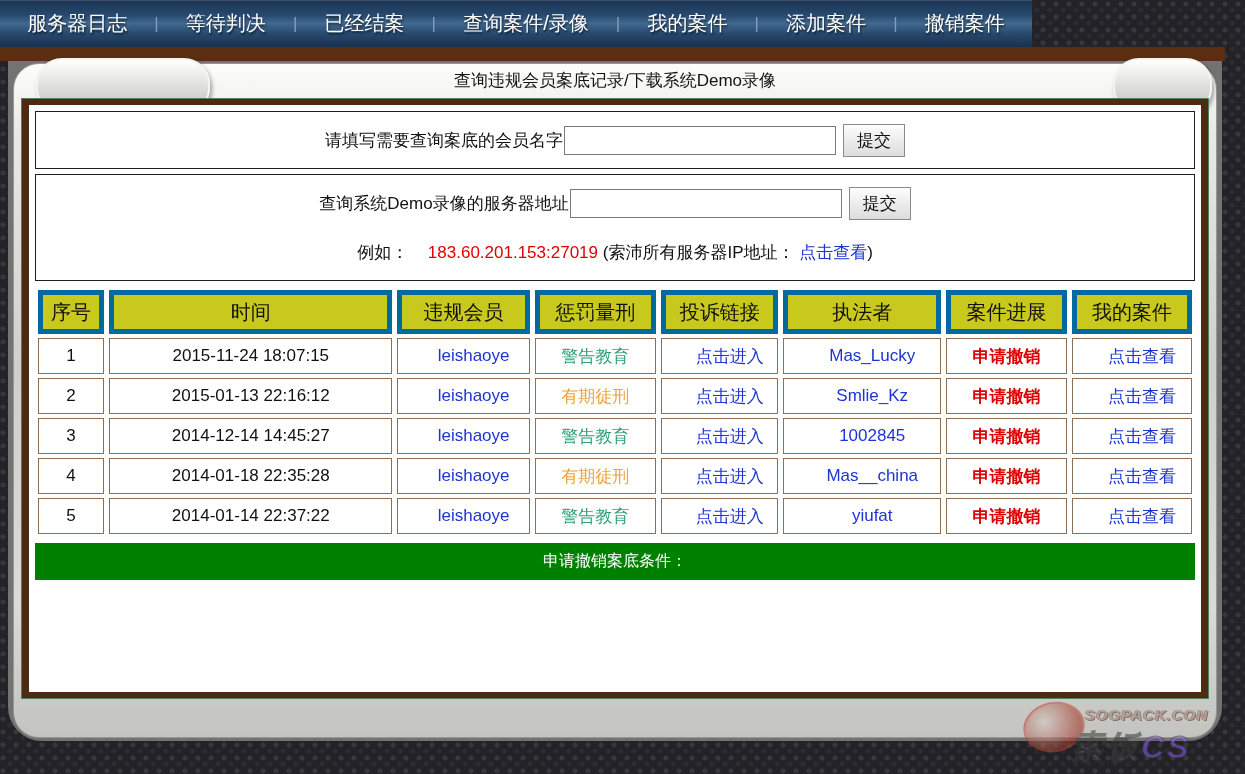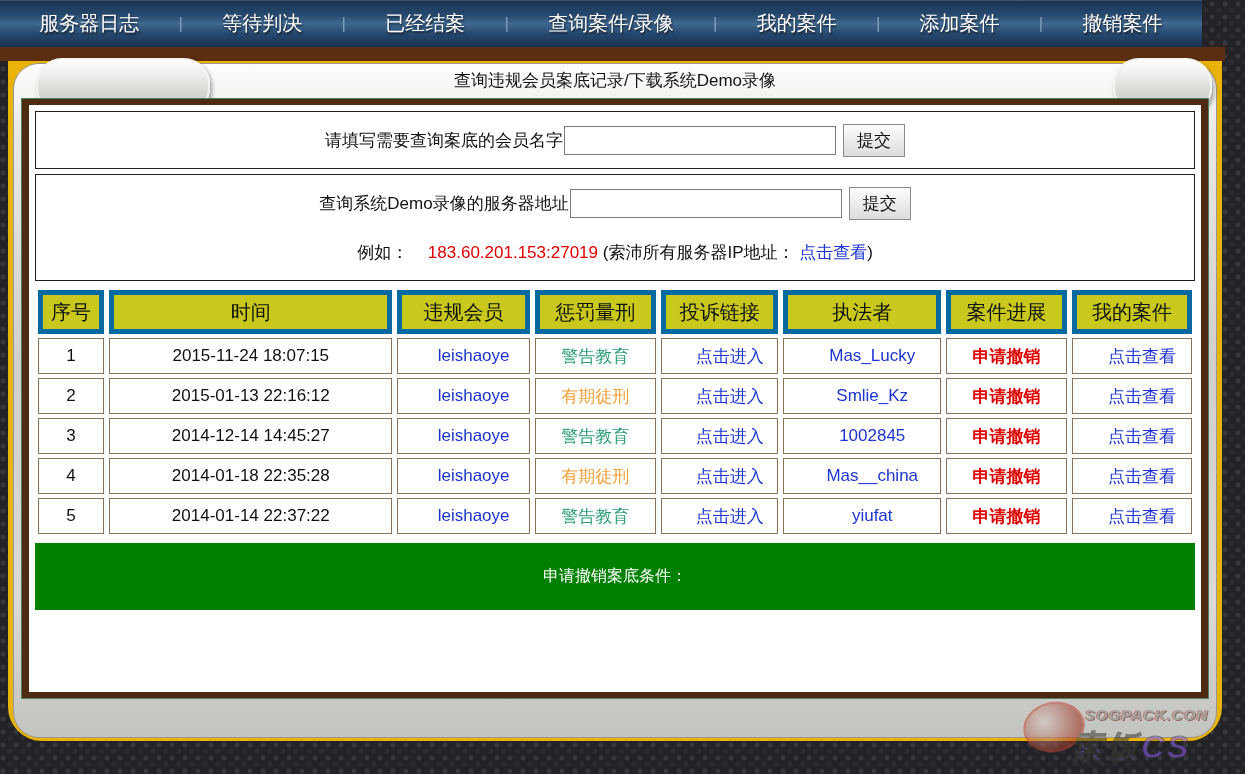--- a/index.html
+++ b/index.html
@@ -7,35 +7,35 @@
     width:1245px;height:774px;overflow:hidden;position:relative;
     font-family:"Liberation Sans", sans-serif;
     background-color:#232327;
     background-image:
       radial-gradient(circle at 3px 4px, #37373d 2px, transparent 3px),
       radial-gradient(circle at 10px 10px, #2b2b30 2px, transparent 3px);
     background-size:13px 13px;
   }
   
   .navbar{
-    position:absolute;top:0;left:0;width:1202px;height:47px;
+    position:absolute;top:0;left:0;width:1032px;height:47px;
     background:linear-gradient(180deg,#1a3451 0%,#27496e 32%,#41688f 50%,#27496e 72%,#183150 100%);
     display:flex;align-items:center;justify-content:space-evenly;
     box-shadow:inset 0 1px 0 rgba(255,255,255,0.15);
   }
   .nav-item{
     color:#ffffff;font-size:20px;cursor:pointer;white-space:nowrap;
     text-shadow:1px 2px 2px rgba(0,0,0,0.6);
   }
   .nav-sep{color:#8fb0cf;font-size:17px;opacity:.8;}
   
   .brown-band{position:absolute;top:47px;left:0;width:1225px;height:14px;background:#5b2d11;}
   .panel{
     position:absolute;top:61px;left:8px;width:1214px;height:680px;
-    background:#eab308;border-radius:0 0 34px 34px;
+    background:#737373;border-radius:0 0 34px 34px;
   }
   .frame{
     position:absolute;left:5px;right:5px;top:2px;bottom:3px;
     background:linear-gradient(180deg,#fdfdfb 0%,#e9e9e6 10%,#cfcfcb 45%,#dadad6 80%,#c3c3bf 100%);
     border-radius:26px;border:1px solid #979793;
   }
   .ear{
     position:absolute;height:52px;top:-3px;z-index:1;
     background:linear-gradient(180deg,#ffffff,#d2d2ce 70%,#c2c2be);
     border:2px solid #f4f4f2;border-radius:26px;
@@ -86,21 +86,21 @@
     border:1px solid #8d6f55;text-align:center;font-size:17px;height:32px;color:#101010;
     background:#fff;
   }
   .link{color:#1d35cf;cursor:pointer;padding-left:20px;}
   .penalty-warn{color:#2e9e75;}
   .penalty-prison{color:#f0a23c;}
   .progress-link{color:#dd0000;font-weight:bold;cursor:pointer;}
   
   .green-bar{
     margin:5px 2px;background:#008000;color:#ffffff;text-align:center;
-    font-size:16px;padding:23px 0;
+    font-size:16px;padding:8px 0;
   }
   .black-box{
     margin:5px 2px;background:#000000;color:#ffffff;
     font-size:16px;font-weight:bold;line-height:29px;padding:6px 12px 8px 12px;
   }
   .black-box .hl{color:#ff0000;}
   
   .watermark{
     position:absolute;right:12px;bottom:6px;width:210px;height:72px;z-index:9;
     opacity:0.55;pointer-events:none;

